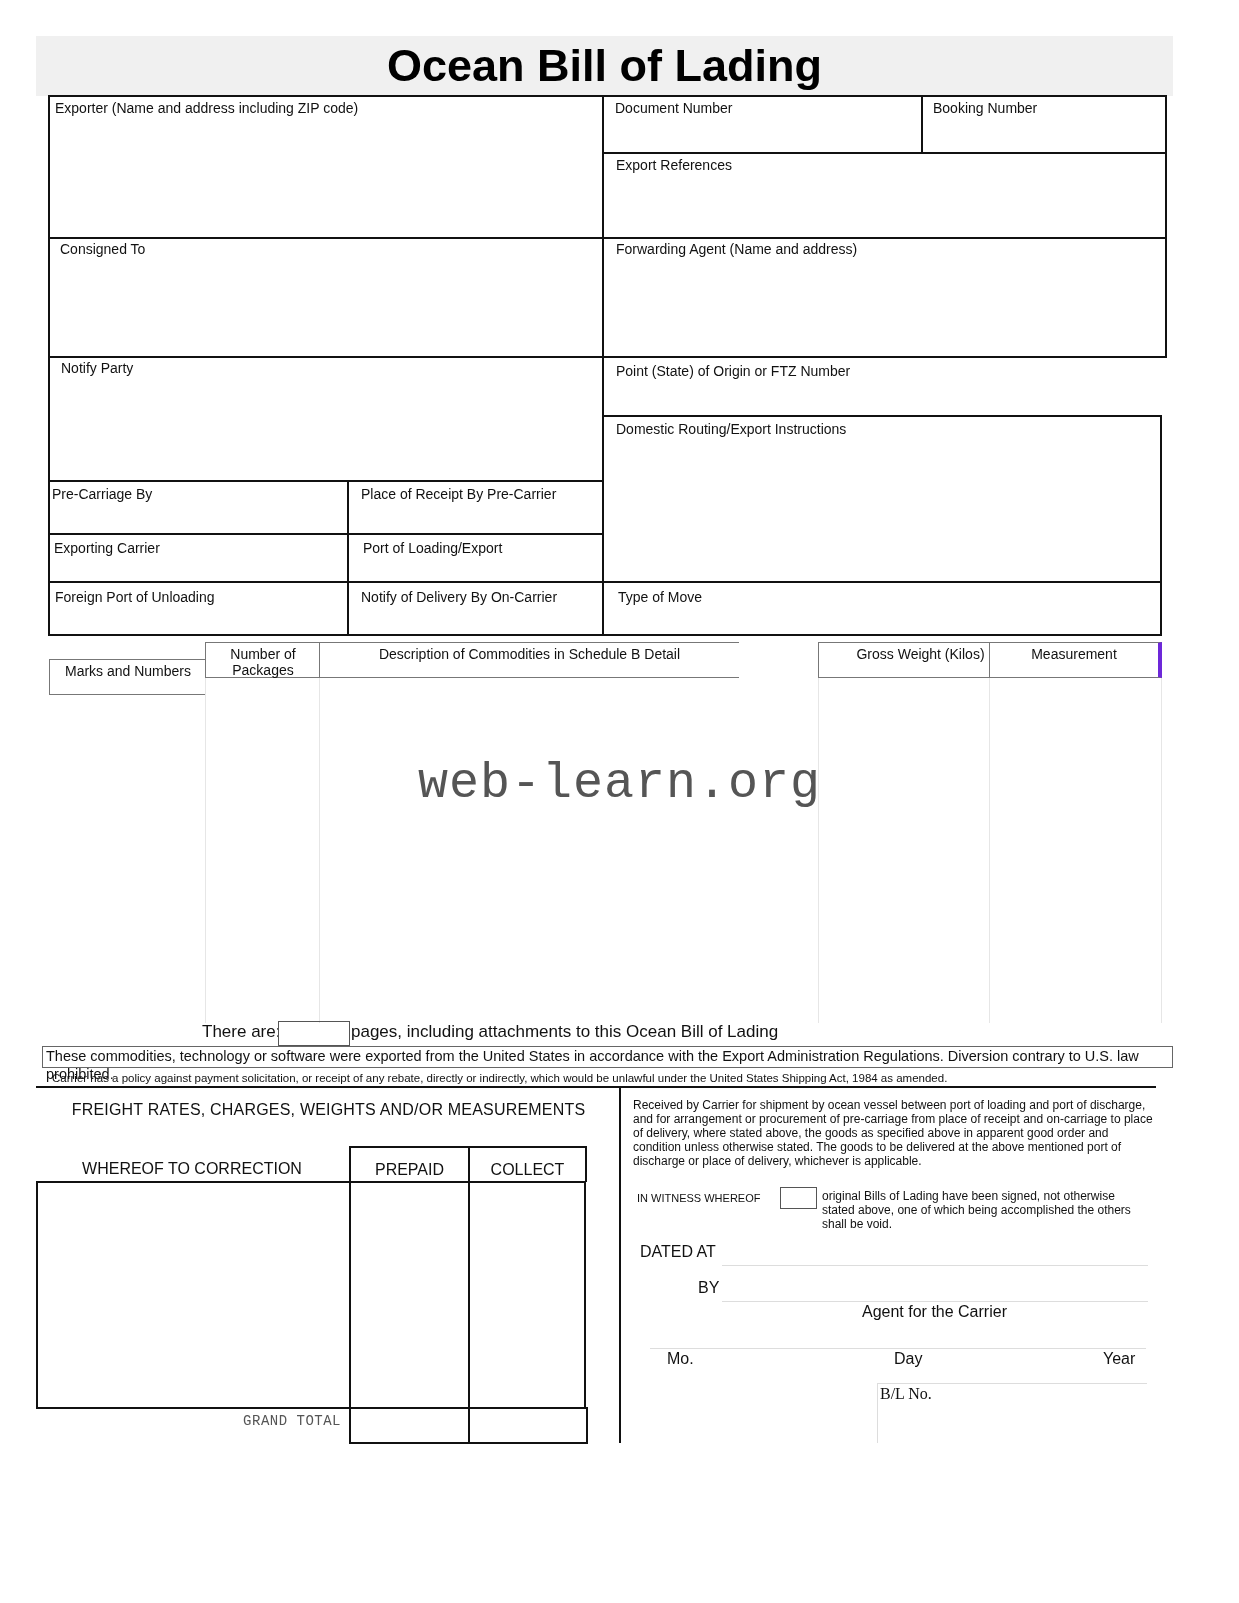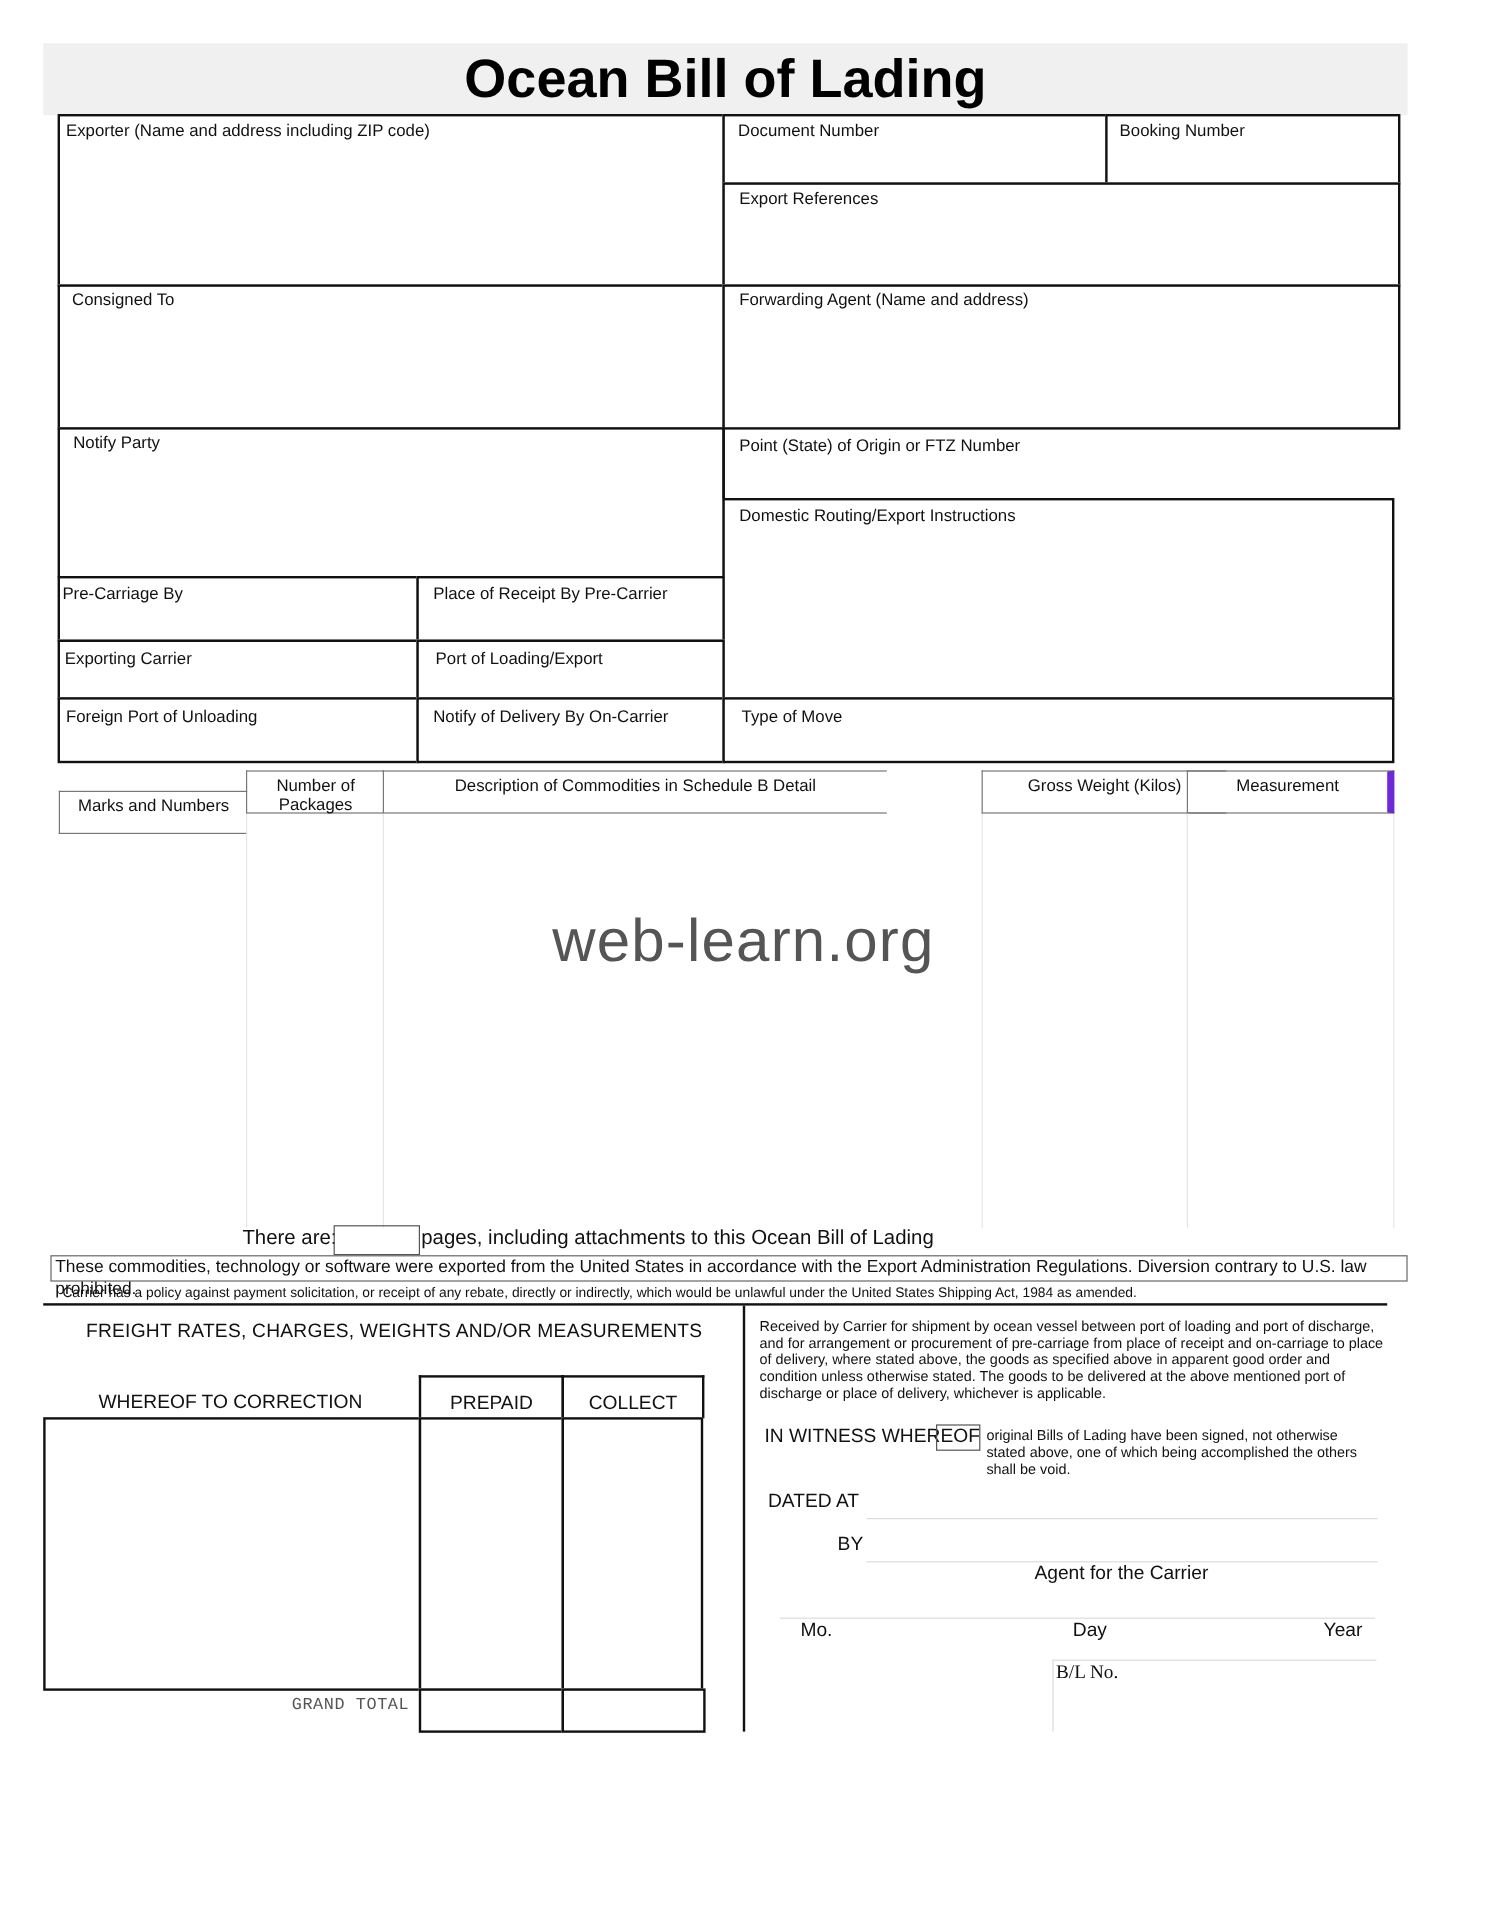--- a/index.html
+++ b/index.html
@@ -6,34 +6,34 @@
     html, body { width: 1239px; height: 1603px; background: #ffffff; }
     body { position: relative; font-family: "Liberation Sans", sans-serif; color: #111; overflow: hidden; }
     .abs { position: absolute; }
     .title-bar { left: 36px; top: 36px; width: 1137px; height: 60px; background: #f0f0f0; }
     .title { left: 36px; top: 36px; width: 1137px; text-align: center; font-size: 45px; font-weight: bold; line-height: 60px; color: #000; }
     .cell { position: absolute; border: 2px solid #111; background: #fff; }
     .lbl { position: absolute; font-size: 14px; line-height: 16px; color: #111; white-space: nowrap; }
     .vline { position: absolute; width: 2px; background: #111; }
     .thin-v { position: absolute; width: 1px; background: #e6e6e6; }
     .grid-head { position: absolute; top: 642px; height: 36px; border: 1px solid #777; border-right: none; font-size: 14px; line-height: 16px; text-align: center; padding-top: 3px; color: #111; }
-    .grid-head.last { border-right: 6px solid #6d28d9; }
-    .watermark { left: 0; width: 1239px; top: 755px; text-align: center; font-family: Liberation Sans, sans-serif; font-size: 50px; color: #555; letter-spacing: 1px; }
+    .grid-head.last { border-right: 4px solid #6d28d9; }
+    .watermark { left: 0; width: 1239px; top: 755px; text-align: center; font-family: Liberation Mono, monospace; font-size: 50px; color: #555; letter-spacing: 1px; }
     .pages-line { top: 1022px; font-size: 17px; line-height: 20px; }
     .pages-box { left: 278px; top: 1021px; width: 72px; height: 25px; border: 1px solid #555; }
     .export-note { left: 42px; top: 1046px; width: 1131px; height: 22px; border: 1px solid #666; font-size: 14.5px; line-height: 18px; padding-left: 3px; }
     .carrier-note { left: 52px; top: 1071px; font-size: 11.5px; line-height: 14px; }
     .sep { left: 36px; top: 1086px; width: 1120px; height: 2px; background: #111; }
     .freight-title { left: 36px; top: 1101px; width: 585px; text-align: center; font-size: 16px; letter-spacing: 0.2px; }
     .subj { left: 36px; top: 1160px; width: 312px; text-align: center; font-size: 16px; }
     .box-head { position: absolute; top: 1146px; height: 36px; border: 2px solid #111; border-bottom: none; font-size: 16px; text-align: center; padding-top: 13px; }
     .grand { left: 36px; top: 1413px; width: 305px; text-align: right; font-family: "Liberation Mono", monospace; font-size: 14px; color: #555; letter-spacing: 0.5px; }
     .divider-v { left: 619px; top: 1088px; width: 2px; height: 355px; background: #111; }
     .recv { left: 633px; top: 1098px; width: 520px; font-size: 12px; line-height: 14px; white-space: normal; }
-    .witness-lbl { left: 637px; top: 1190px; font-size: 16px; }
+    .witness-lbl { left: 637px; top: 1190px; font-size: 11px; }
     .witness-box { left: 780px; top: 1187px; width: 37px; height: 22px; border: 1px solid #555; }
     .witness-txt { left: 822px; top: 1189px; width: 320px; font-size: 12px; line-height: 14px; white-space: normal; }
     .sig-lbl { font-size: 16px; }
     .sig-line { position: absolute; height: 1px; background: #ddd; }
     .bl-box { left: 877px; top: 1383px; width: 270px; height: 60px; border-top: 1px solid #ddd; border-left: 1px solid #ddd; }
     .bl-lbl { left: 880px; top: 1386px; font-family: "Liberation Serif", serif; font-size: 16px; }
     .field-input { position: absolute; background: transparent; border: none; outline: none; }
   </style>
 </head>
 <body>

